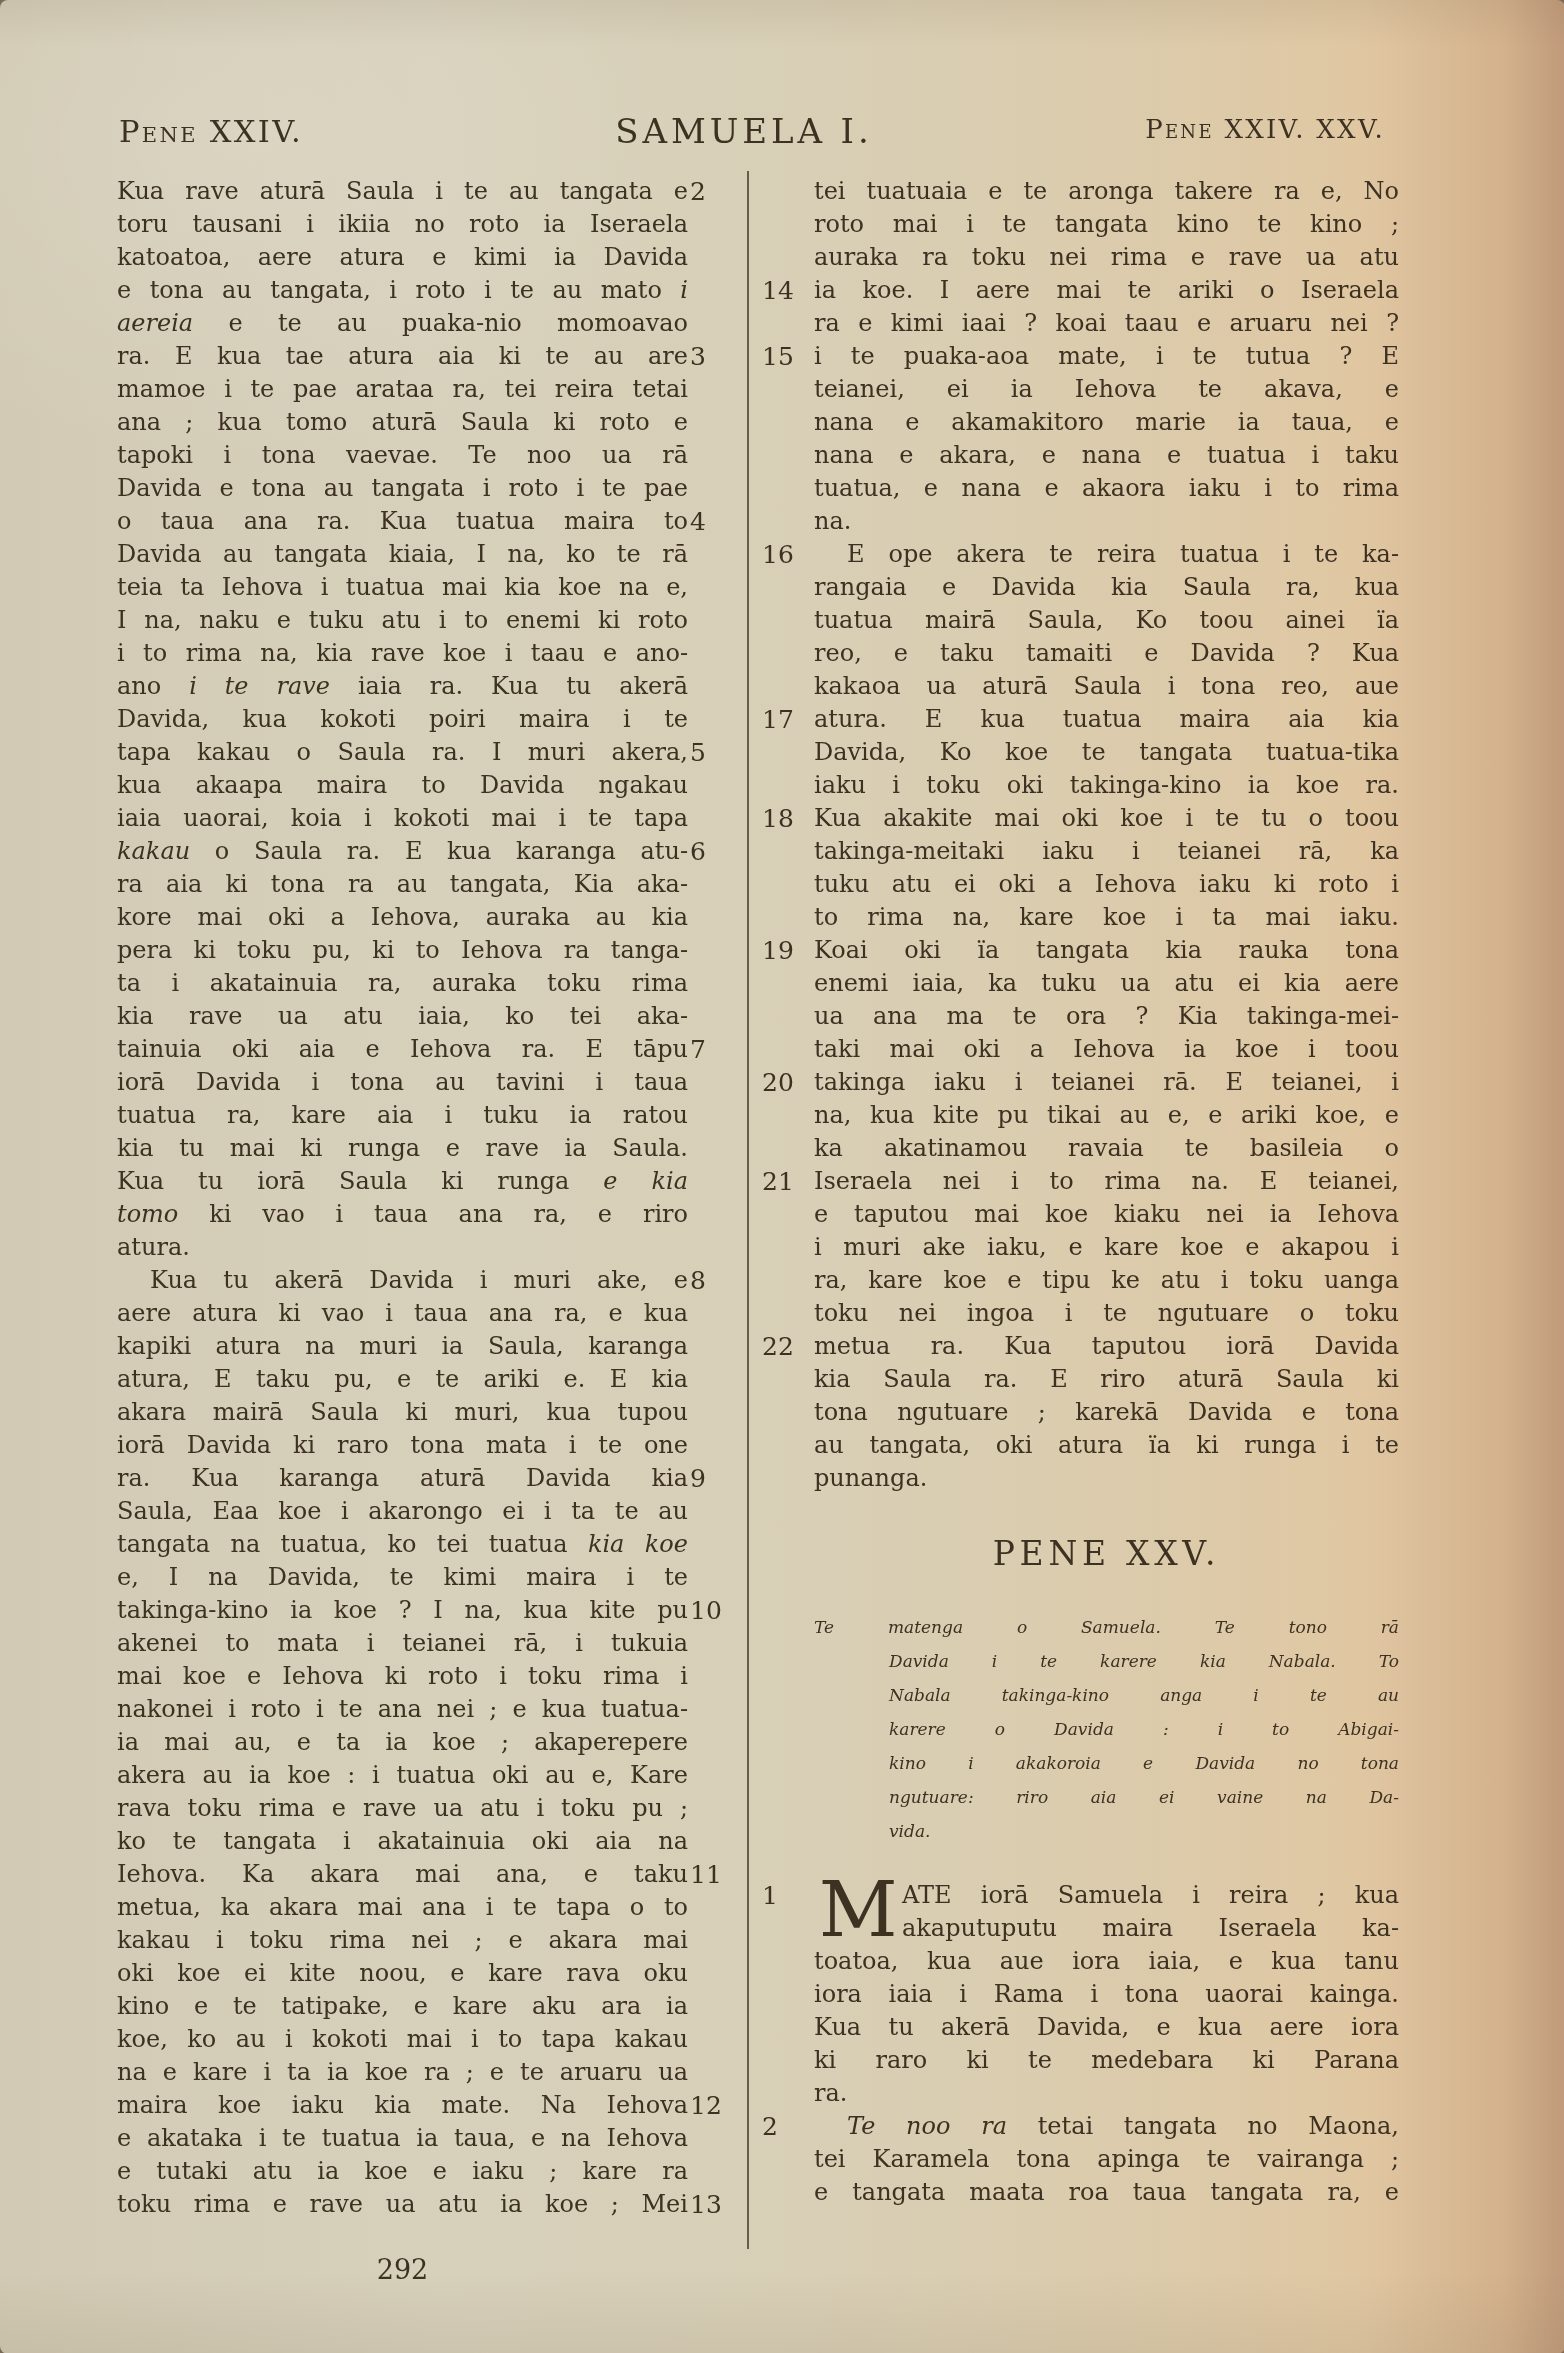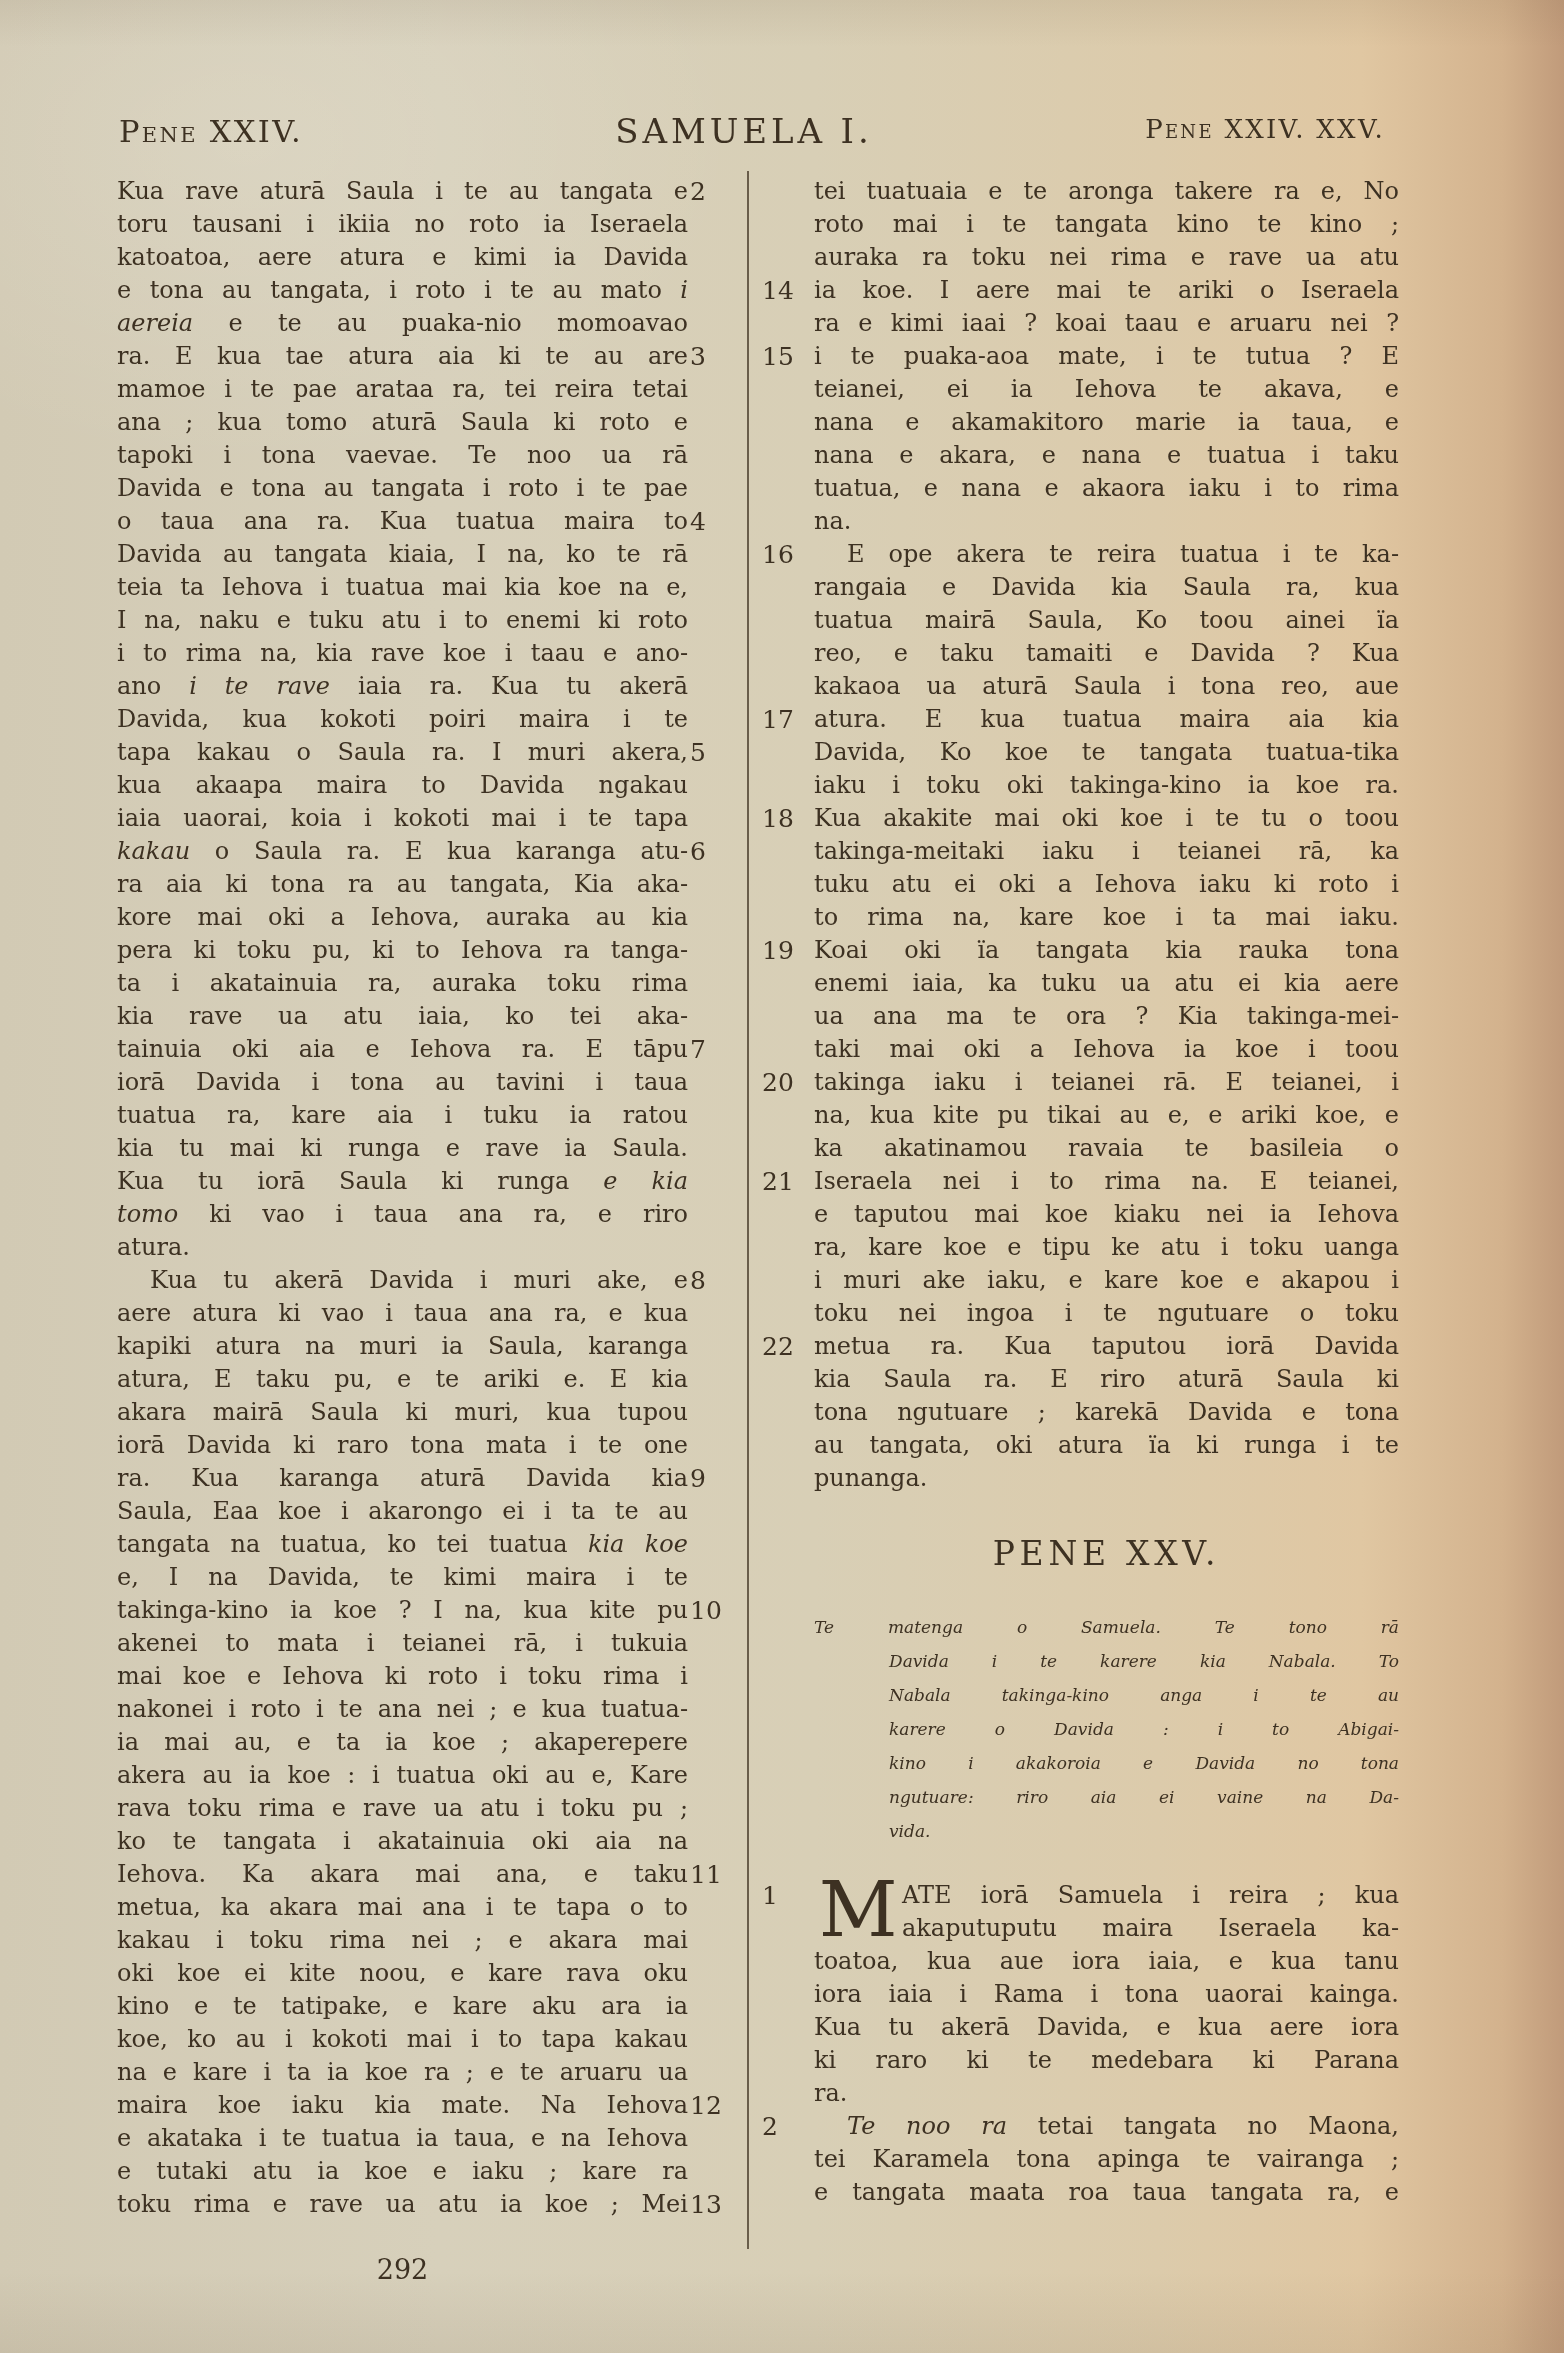--- a/index.html
+++ b/index.html
@@ -6,20 +6,21 @@
   .page{
     position:relative;
     width:1565px;height:2354px;
     overflow:hidden;
     font-family:"DejaVu Serif","Liberation Serif",serif;
     color:#3d3122;
     background:
       radial-gradient(ellipse 704px 469px at 16% 6%, rgba(255,255,248,0.14), rgba(255,255,248,0) 70%),
       linear-gradient(180deg, rgba(110,88,62,0.10) 0%, rgba(110,88,62,0) 2%, rgba(110,88,62,0) 96.5%, rgba(110,88,62,0.10) 100%),
       linear-gradient(90deg, #d2cab4 0%, #d7d0bb 28%, #d8cfb6 52%, #dccbab 74%, #e0c7a2 87%, #d3b28d 96%, #c09a7a 100%);
+    border-radius: 8px;
   }
   
   .runhead{position:absolute;top:114px;left:0;width:100%;height:47px;}
   .rh-left{position:absolute;left:119px;top:0;font-size:30.5px;font-variant:small-caps;letter-spacing:2.3px;}
   .rh-center{position:absolute;left:603px;width:282px;top:-3.1px;text-align:center;font-size:34px;letter-spacing:3.9px;}
   .rh-right{position:absolute;left:1041px;width:344px;top:0;text-align:right;font-size:26px;font-variant:small-caps;letter-spacing:2.3px;}
   
   .col{position:absolute;top:175px;}
   .col-left{left:117px;width:571px;}
   .col-right{left:814px;width:585px;}
@@ -150,22 +151,22 @@
       <div class="line"><span class="txt">to rima na, kare koe i ta mai iaku.</span></div>
       <div class="line"><span class="vnum">19</span><span class="txt">Koai oki ïa tangata kia rauka tona</span></div>
       <div class="line"><span class="txt">enemi iaia, ka tuku ua atu ei kia aere</span></div>
       <div class="line"><span class="txt">ua ana ma te ora ? Kia takinga-mei-</span></div>
       <div class="line"><span class="txt">taki mai oki a Iehova ia koe i toou</span></div>
       <div class="line"><span class="vnum">20</span><span class="txt">takinga iaku i teianei rā. E teianei, i</span></div>
       <div class="line"><span class="txt">na, kua kite pu tikai au e, e ariki koe, e</span></div>
       <div class="line"><span class="txt">ka akatinamou ravaia te basileia o</span></div>
       <div class="line"><span class="vnum">21</span><span class="txt">Iseraela nei i to rima na. E teianei,</span></div>
       <div class="line"><span class="txt">e taputou mai koe kiaku nei ia Iehova</span></div>
+      <div class="line"><span class="txt">i muri ake iaku, e kare koe e akapou i</span></div>
       <div class="line"><span class="txt">ra, kare koe e tipu ke atu i toku uanga</span></div>
-      <div class="line"><span class="txt">i muri ake iaku, e kare koe e akapou i</span></div>
       <div class="line"><span class="txt">toku nei ingoa i te ngutuare o toku</span></div>
       <div class="line"><span class="vnum">22</span><span class="txt">metua ra. Kua taputou iorā Davida</span></div>
       <div class="line"><span class="txt">kia Saula ra. E riro aturā Saula ki</span></div>
       <div class="line"><span class="txt">tona ngutuare ; karekā Davida e tona</span></div>
       <div class="line"><span class="txt">au tangata, oki atura ïa ki runga i te</span></div>
       <div class="line nj"><span class="txt">punanga.</span></div>
       <div class="ch-heading">PENE XXV.</div>
       <div class="summary">
         <div class="line"><span class="txt">Te matenga o Samuela. Te tono rā</span></div>
         <div class="line hang"><span class="txt">Davida i te karere kia Nabala. To</span></div>

